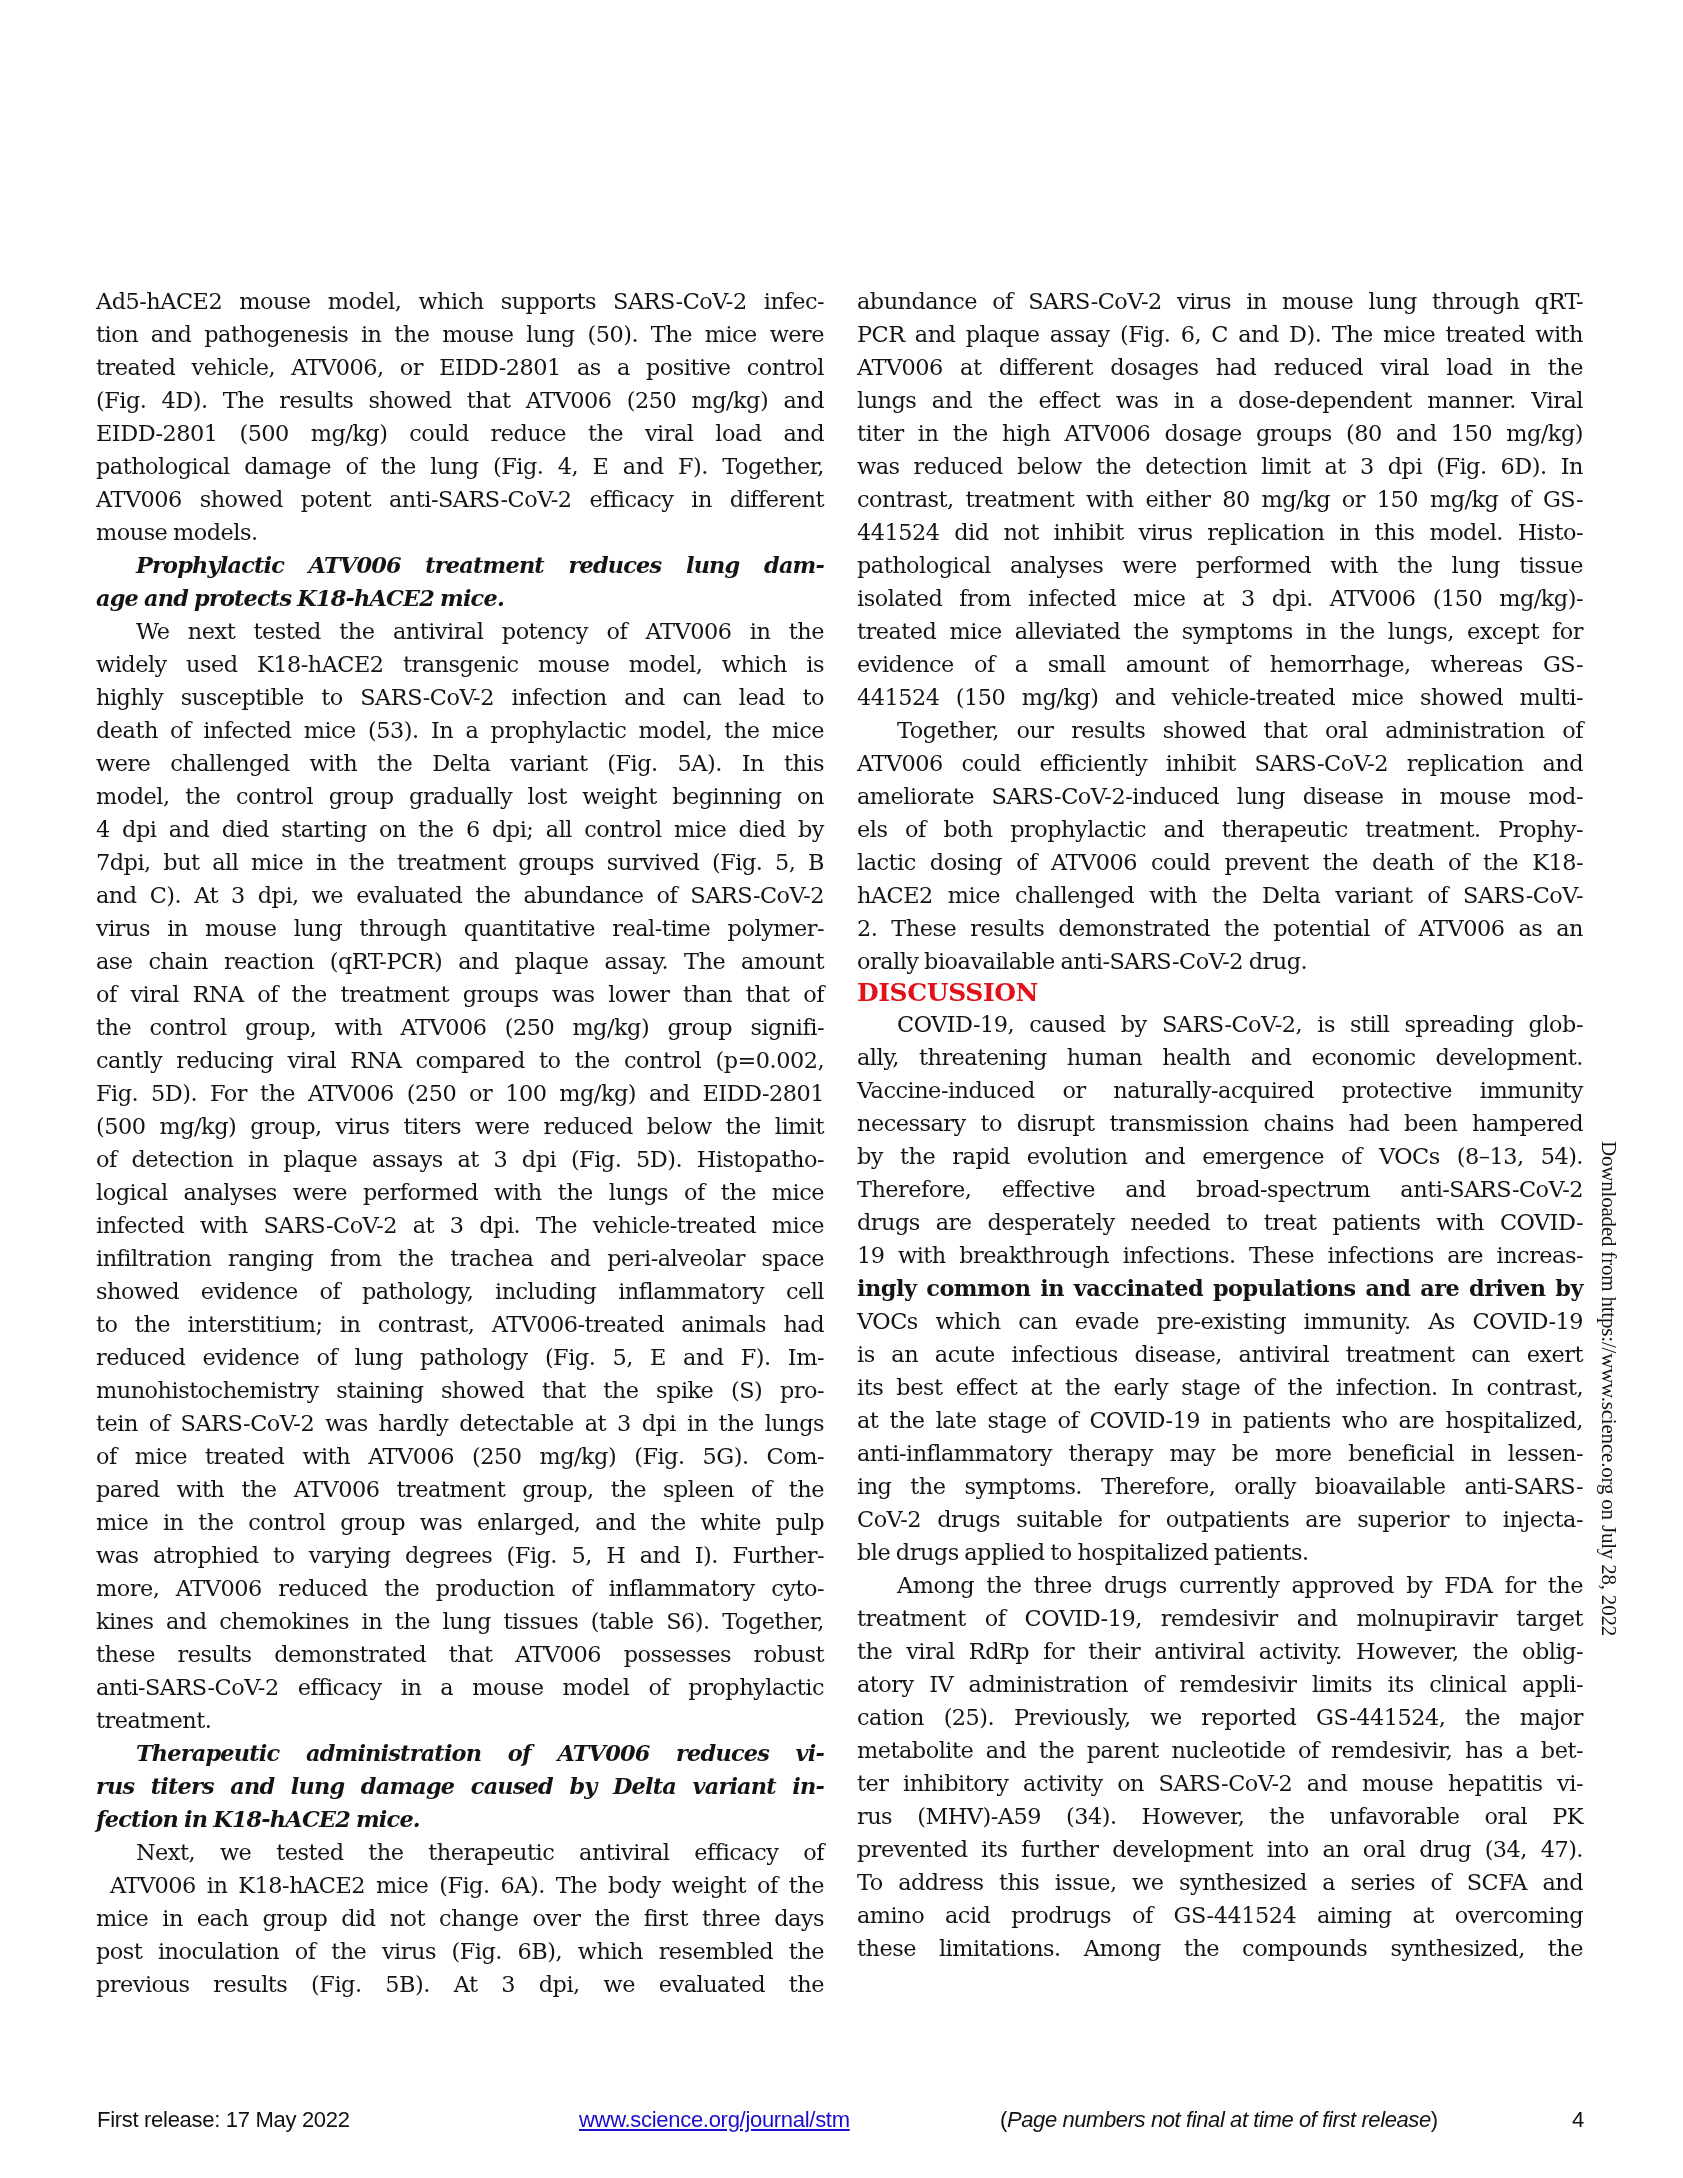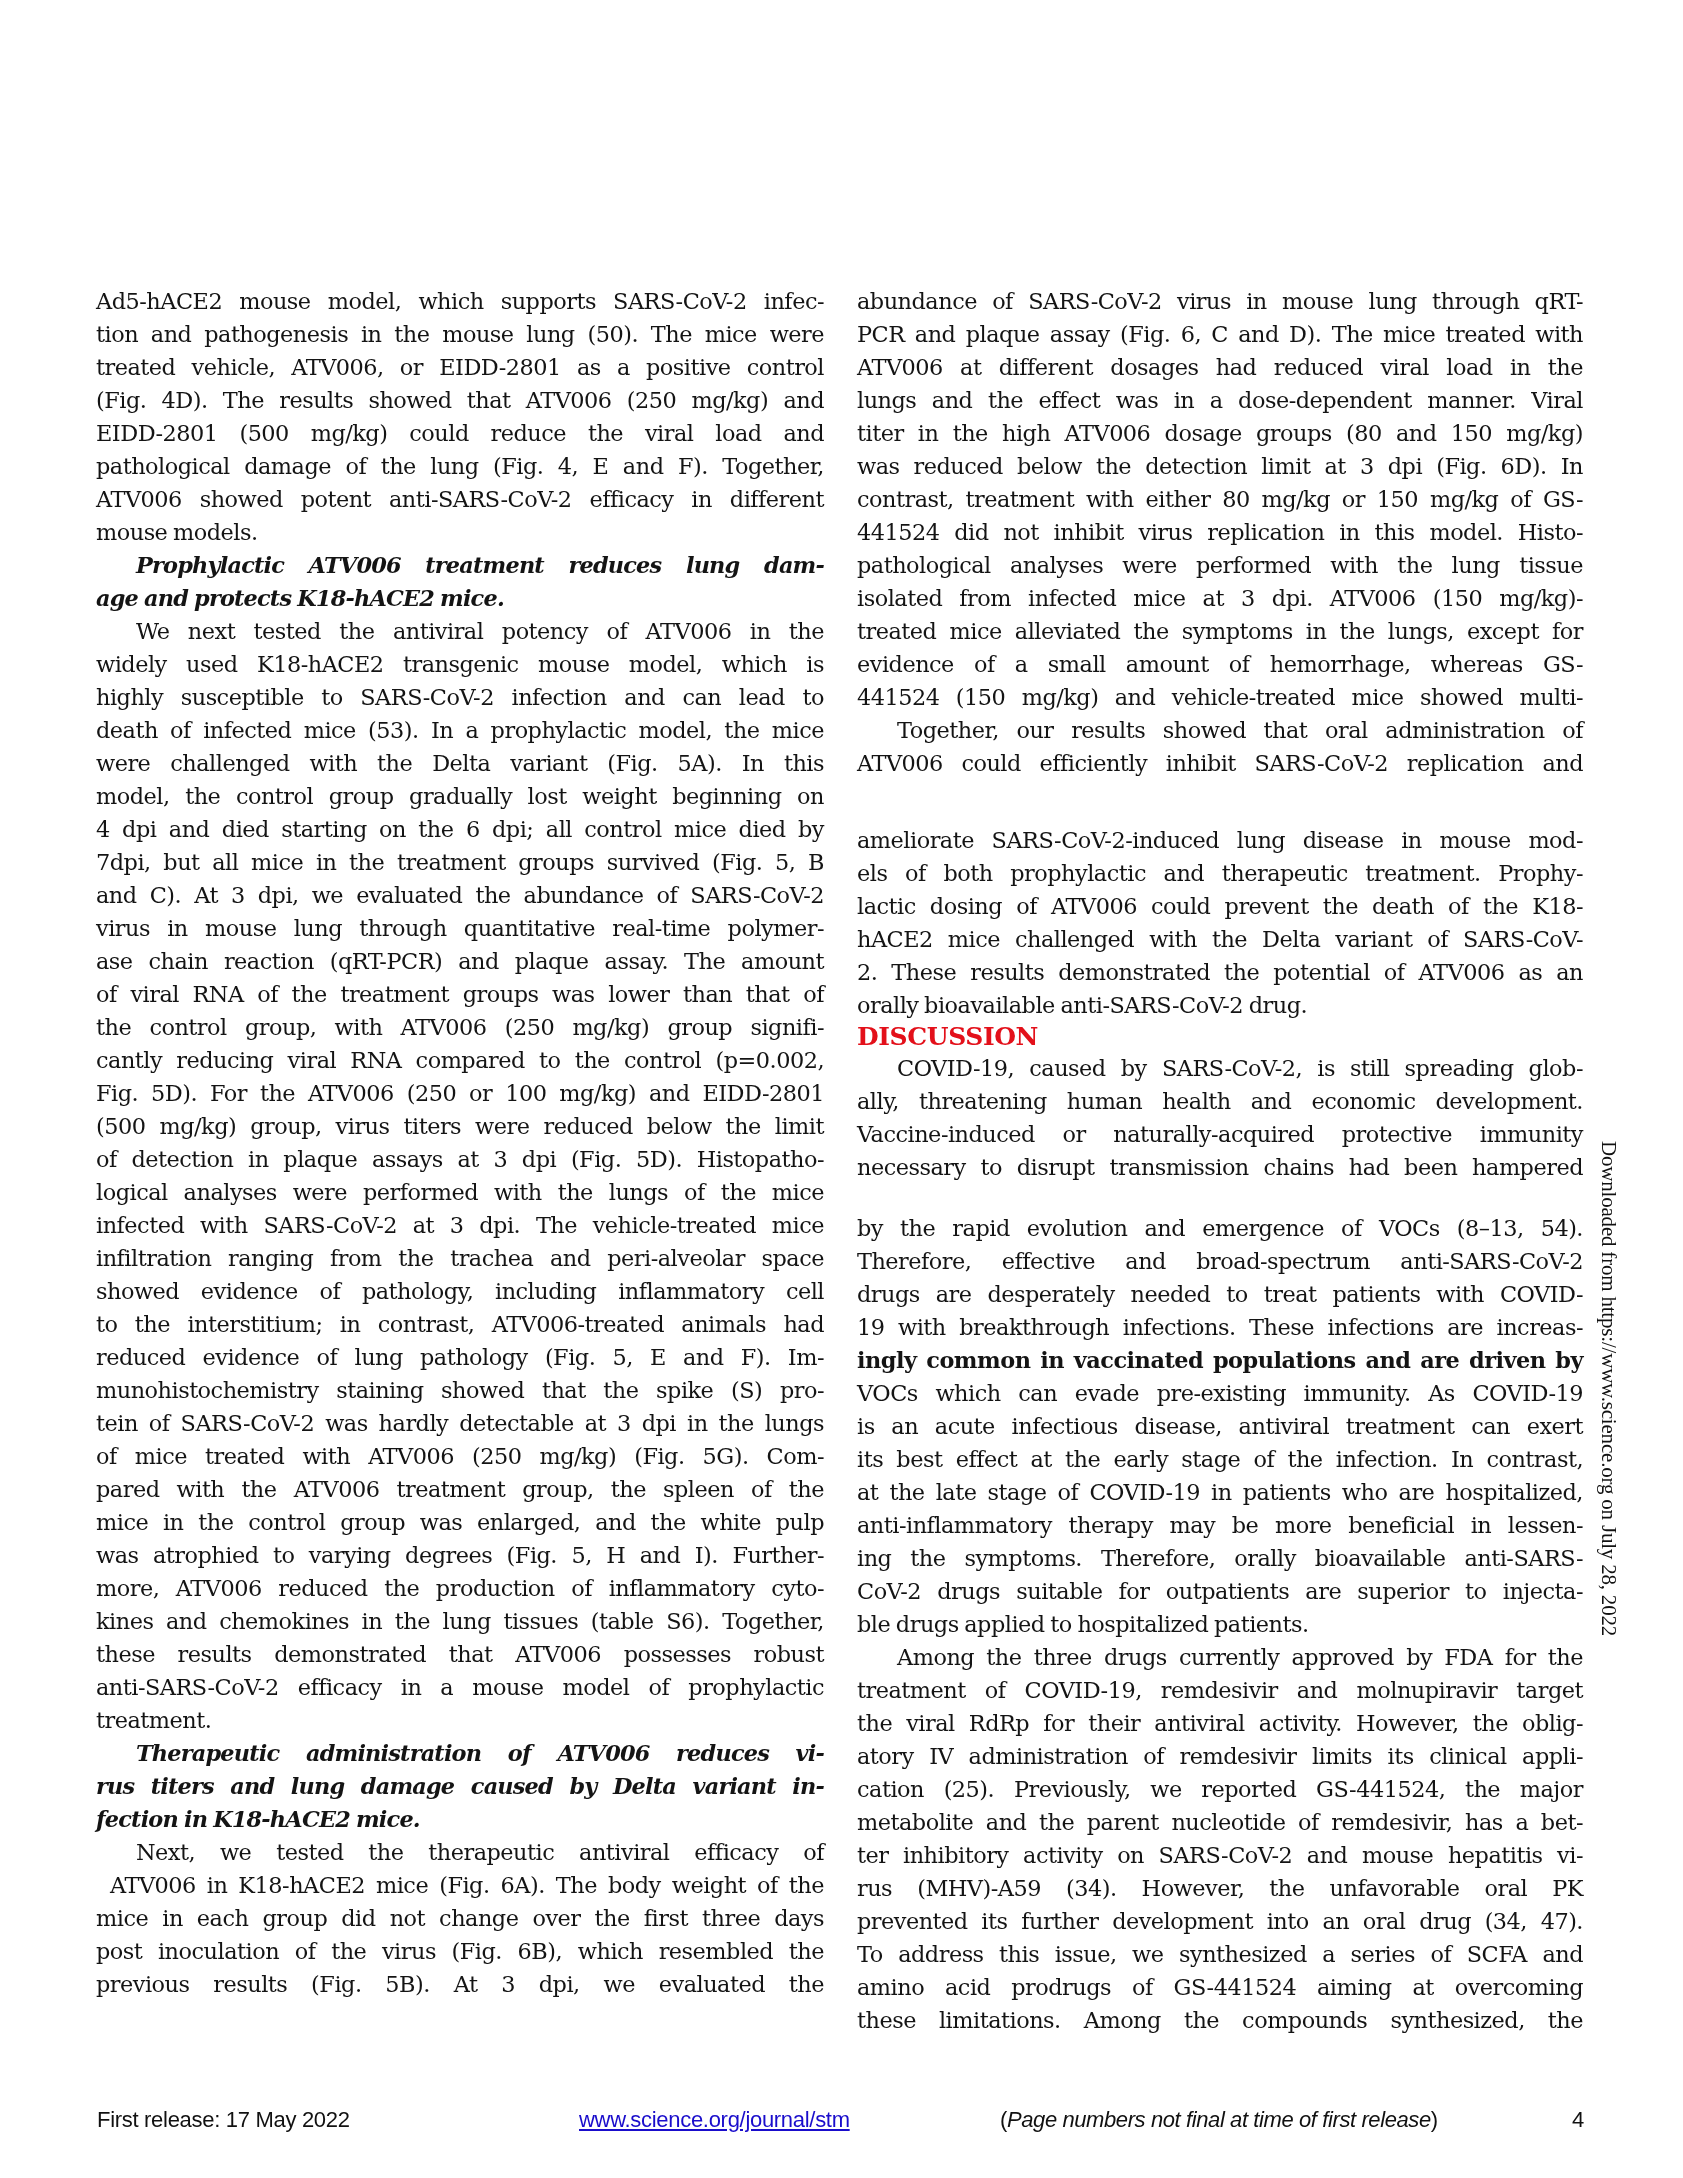--- a/index.html
+++ b/index.html
@@ -86,32 +86,32 @@
     <div class="ln" style="white-space: nowrap;">was reduced below the detection limit at 3 dpi (Fig. 6D). In</div>
     <div class="ln" style="white-space: nowrap;">contrast, treatment with either 80 mg/kg or 150 mg/kg of GS-</div>
     <div class="ln" style="white-space: nowrap;">441524 did not inhibit virus replication in this model. Histo-</div>
     <div class="ln" style="white-space: nowrap;">pathological analyses were performed with the lung tissue</div>
     <div class="ln" style="white-space: nowrap;">isolated from infected mice at 3 dpi. ATV006 (150 mg/kg)-</div>
     <div class="ln" style="white-space: nowrap;">treated mice alleviated the symptoms in the lungs, except for</div>
     <div class="ln" style="white-space: nowrap;">evidence of a small amount of hemorrhage, whereas GS-</div>
     <div class="ln" style="white-space: nowrap;">441524 (150 mg/kg) and vehicle-treated mice showed multi-</div>
     <div class="ln indent" style="white-space: nowrap;">Together, our results showed that oral administration of</div>
     <div class="ln" style="white-space: nowrap;">ATV006 could efficiently inhibit SARS-CoV-2 replication and</div>
-    <div class="ln" style="white-space: nowrap; margin-top: 44px;">ameliorate SARS-CoV-2-induced lung disease in mouse mod-</div>
+    <div class="ln" style="white-space: nowrap;">ameliorate SARS-CoV-2-induced lung disease in mouse mod-</div>
     <div class="ln" style="white-space: nowrap;">els of both prophylactic and therapeutic treatment. Prophy-</div>
     <div class="ln" style="white-space: nowrap;">lactic dosing of ATV006 could prevent the death of the K18-</div>
     <div class="ln" style="white-space: nowrap;">hACE2 mice challenged with the Delta variant of SARS-CoV-</div>
     <div class="ln" style="white-space: nowrap;">2. These results demonstrated the potential of ATV006 as an</div>
     <div class="ln end" style="white-space: nowrap;">orally bioavailable anti-SARS-CoV-2 drug.</div>
     <div class="ln disc" style="white-space: nowrap;">DISCUSSION</div>
     <div class="ln indent" style="white-space: nowrap;">COVID-19, caused by SARS-CoV-2, is still spreading glob-</div>
     <div class="ln" style="white-space: nowrap;">ally, threatening human health and economic development.</div>
     <div class="ln" style="white-space: nowrap;">Vaccine-induced or naturally-acquired protective immunity</div>
     <div class="ln" style="white-space: nowrap;">necessary to disrupt transmission chains had been hampered</div>
-    <div class="ln" style="white-space: nowrap; margin-top: 28px;">by the rapid evolution and emergence of VOCs (8–13, 54).</div>
+    <div class="ln" style="white-space: nowrap;">by the rapid evolution and emergence of VOCs (8–13, 54).</div>
     <div class="ln" style="white-space: nowrap;">Therefore, effective and broad-spectrum anti-SARS-CoV-2</div>
     <div class="ln" style="white-space: nowrap;">drugs are desperately needed to treat patients with COVID-</div>
     <div class="ln" style="white-space: nowrap;">19 with breakthrough infections. These infections are increas-</div>
     <div class="ln" style="white-space: nowrap; font-weight: bold;">ingly common in vaccinated populations and are driven by</div>
     <div class="ln" style="white-space: nowrap;">VOCs which can evade pre-existing immunity. As COVID-19</div>
     <div class="ln" style="white-space: nowrap;">is an acute infectious disease, antiviral treatment can exert</div>
     <div class="ln" style="white-space: nowrap;">its best effect at the early stage of the infection. In contrast,</div>
     <div class="ln" style="white-space: nowrap;">at the late stage of COVID-19 in patients who are hospitalized,</div>
     <div class="ln" style="white-space: nowrap;">anti-inflammatory therapy may be more beneficial in lessen-</div>
     <div class="ln" style="white-space: nowrap;">ing the symptoms. Therefore, orally bioavailable anti-SARS-</div>

